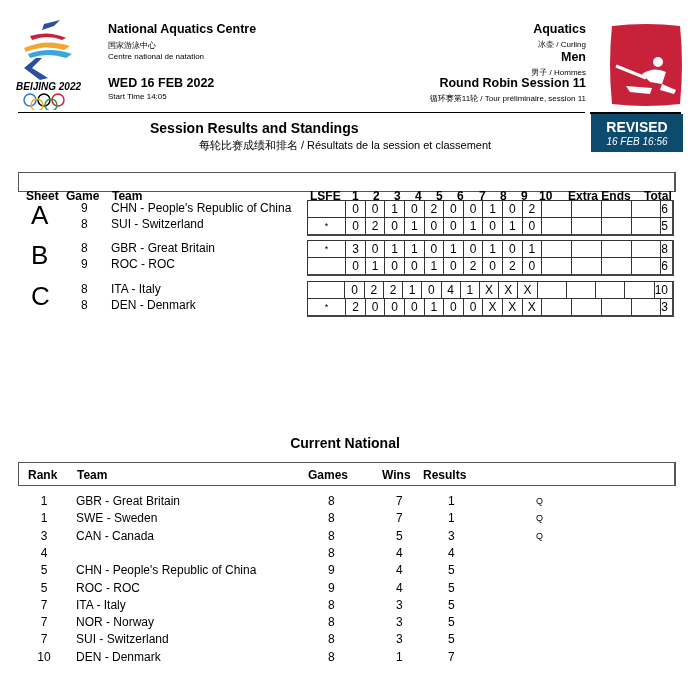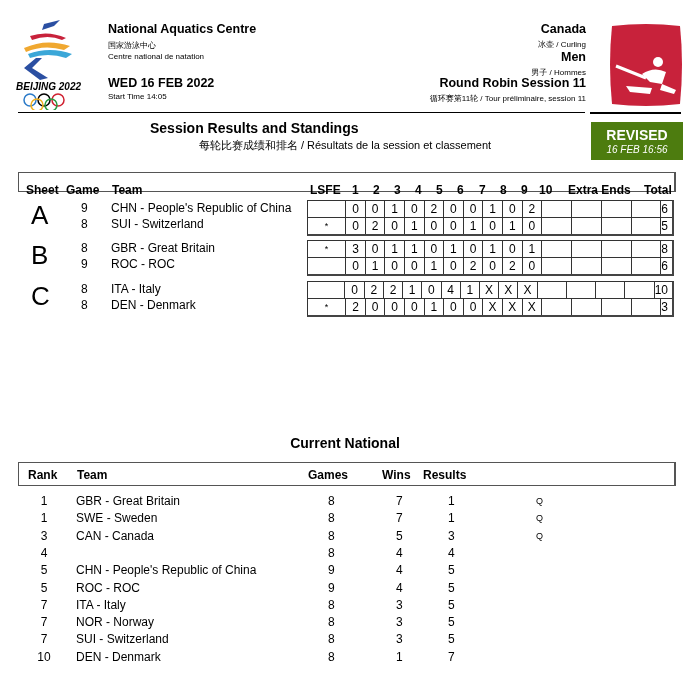--- a/index.html
+++ b/index.html
@@ -17,26 +17,26 @@
   .sport-sub { top: 39px; font-size: 8px; }
   .gender { top: 50px; font-size: 12.5px; font-weight: bold; }
   .gender-sub { top: 67px; font-size: 8px; margin-left: 48px; }
   .event { top: 76px; font-size: 12.5px; font-weight: bold; }
   .event-sub { top: 93px; font-size: 8px; }
   .pictogram { left: 606px; top: 22px; width: 80px; height: 85px; }
   .hr-top { left: 18px; top: 112px; width: 567px; height: 1px; background: #000; }
   .hr-top-right { left: 590px; top: 112px; width: 91px; height: 2px; background: #000; }
   .title { left: 150px; top: 120px; width: 390px; text-align: left; font-size: 14px; font-weight: bold; }
   .title-sub { left: 150px; top: 138px; width: 390px; text-align: center; font-size: 11px; }
-  .revised-box { left: 591px; top: 114px; width: 92px; height: 38px; background: #4d7c0f; color: #fff; text-align: center; margin-top: 8px; }
+  .revised-box { left: 591px; top: 114px; width: 92px; height: 38px; background: #0c4a6e; color: #fff; text-align: center; }
   .revised-label { font-size: 14px; font-weight: bold; margin-top: 5px; }
   .revised-date { font-size: 10px; margin-top: 1px; font-style: italic; }
   
   .res-header { left: 18px; top: 172px; width: 658px; height: 20px; border: 1px solid #555; border-right: 2px solid #555; box-sizing: border-box; font-size: 12px; font-weight: bold; }
-  .res-header span { position: absolute; top: 10px; }
+  .res-header span { position: absolute; top: 16px; }
   .sheet-letter { font-size: 26px; position: absolute; }
   .row-text { position: absolute; font-size: 12px; }
   .score-box { position: absolute; left: 307px; width: 367px; border: 1px solid #333; border-right: 2px solid #444; border-bottom: 2px solid #444; box-sizing: border-box; }
   .score-row { display: flex; height: 16px; }
   .score-row + .score-row { border-top: 1px solid #333; }
   .cell { height: 16px; box-sizing: border-box; border-left: 1px solid #333; font-size: 12px; text-align: center; line-height: 16px; }
   .cell:first-child { border-left: none; }
   .c-lsfe { width: 40px; font-size: 9px; }
   .c-end { width: 21px; }
   .c-extra { width: 32px; }
@@ -66,21 +66,21 @@
     <circle cx="23" cy="87" r="6" fill="none" stroke="#f0b020" stroke-width="1.5"></circle>
     <circle cx="37" cy="87" r="6" fill="none" stroke="#2a9a40" stroke-width="1.5"></circle>
   </svg>
 </div>
 <div class="abs venue-name">National Aquatics Centre</div>
 <div class="abs venue-zh">国家游泳中心</div>
 <div class="abs venue-fr">Centre national de natation</div>
 <div class="abs date">WED 16 FEB 2022</div>
 <div class="abs start">Start Time 14:05</div>
 
-<div class="abs right-block sport">Canada</div>
+<div class="abs right-block sport">Aquatics</div>
 <div class="abs right-block sport-sub">冰壶 / Curling</div>
 <div class="abs right-block gender">Men</div>
 <div class="abs right-block gender-sub">男子 / Hommes</div>
 <div class="abs right-block event">Round Robin Session 11</div>
 <div class="abs right-block event-sub">循环赛第11轮 / Tour préliminaire, session 11</div>
 
 <div class="abs pictogram">
   <svg width="80" height="85" viewBox="0 0 80 85">
     <path d="M6 4 Q40 0 74 4 Q78 42 74 82 Q40 86 6 82 Q2 42 6 4 Z" fill="#c8223b"></path>
     <path d="M10 44 L40 56" stroke="#fff" stroke-width="3" fill="none"></path>

